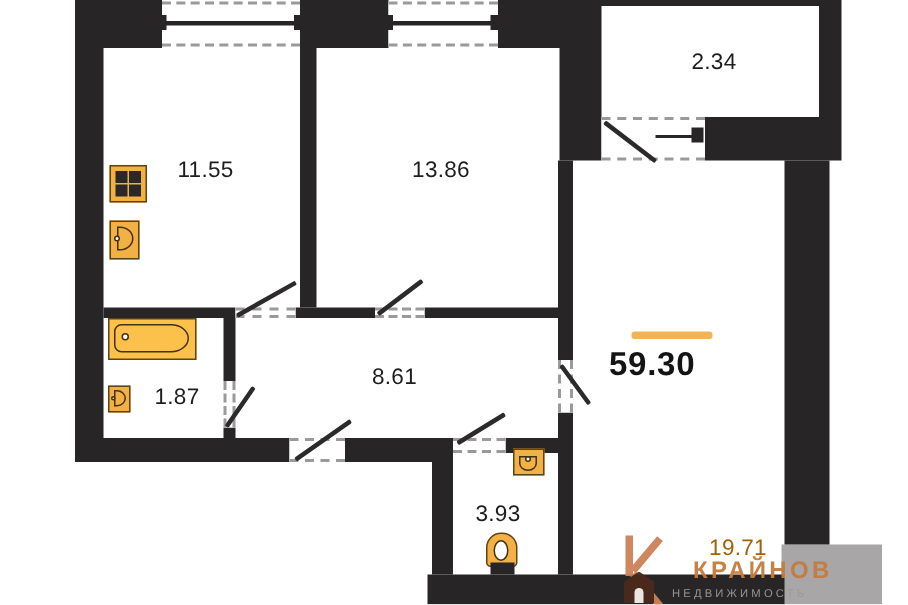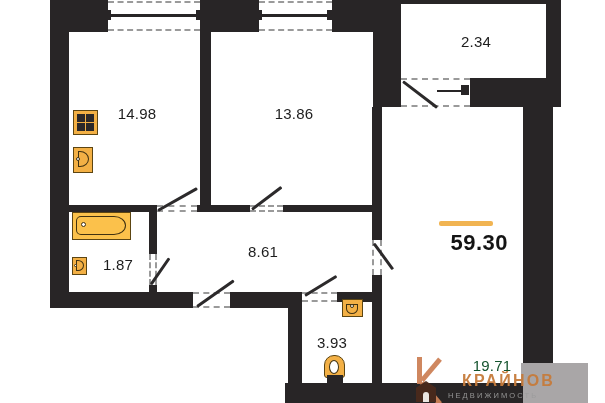--- a/index.html
+++ b/index.html
@@ -27,24 +27,24 @@
   .door-gap-h{position:absolute;background:#fff;border-top:2px dashed var(--dash);
     border-bottom:2px dashed var(--dash);box-sizing:border-box;z-index:3;}
   .door-gap-v{position:absolute;background:#fff;border-left:2px dashed var(--dash);
     border-right:2px dashed var(--dash);box-sizing:border-box;z-index:3;}
   .door-panel{position:absolute;height:3px;background:#2c2a2b;transform-origin:0 50%;z-index:4;border-radius:1px;}
   .fixture{position:absolute;background:var(--fix-fill);border:1.5px solid var(--fix-stroke);
     box-sizing:border-box;z-index:4;}
   .burner{position:absolute;width:8px;height:8px;background:#2b2829;}
   .bowl{position:absolute;border:1.5px solid #413211;box-sizing:border-box;background:transparent;}
   .dot{position:absolute;border:1.5px solid #413211;border-radius:50%;box-sizing:border-box;background:#fff;}
-  .total-wrap{position:absolute;left:424px;top:221px;width:84px;z-index:5;text-align:right;}
+  .total-wrap{position:absolute;left:406px;top:221px;width:84px;z-index:5;text-align:left;}
   .total-line{width:54px;height:5px;background:var(--accent);margin:0 auto 4px auto;border-radius:2px;}
   .total-value{font-size:22px;font-weight:bold;color:#141414;letter-spacing:.5px;}
-  .living-label{color:#14532d;}
+  .living-label{color:#a16207;}
   
   .logo{position:absolute;left:416px;top:356px;width:170px;height:46px;z-index:6;opacity:.95;text-align:center;}
   .logo-icon{position:absolute;left:0;top:0;width:36px;height:46px;}
   .k-stem{position:absolute;left:1px;top:1px;width:5px;height:27px;background:#CD8157;}
   .k-arm{position:absolute;height:5px;background:#CD8157;transform-origin:0 50%;}
   .k-house{position:absolute;left:0;top:25px;width:20px;height:21px;background:#4A2A1C;
     clip-path:polygon(50% 0,100% 32%,100% 100%,0 100%,0 32%);}
   .k-door{position:absolute;left:7px;top:36px;width:6px;height:10px;background:#f6f1ec;
     border-radius:3px 3px 0 0;}
   .logo-brand{position:absolute;left:46px;top:16px;font-size:16px;font-weight:bold;
@@ -140,21 +140,21 @@
   <div class="fixture" style="left:342px;top:299px;width:21px;height:18px">
     <div class="bowl" style="left:3px;top:4px;width:12px;height:10px;border-radius:0 0 7px 7px / 0 0 60% 60%"></div>
     <div class="dot" style="left:7px;top:4px;width:4px;height:4px"></div>
   </div>
 
   <div class="fixture" style="left:324px;top:355px;width:21px;height:23px;border-radius:10px 10px 3px 3px">
     <div class="bowl" style="left:4px;top:4px;width:10px;height:14px;border-radius:50%;background:#fff"></div>
   </div>
   <div class="wall" style="left:327px;top:375px;width:16px;height:8px;z-index:4"></div>
 
-  <div class="area-label" style="left:105px;top:105px">14.98</div>
+  <div class="area-label" style="left:105px;top:105px">11.55</div>
   <div class="area-label" style="left:262px;top:105px">13.86</div>
   <div class="area-label" style="left:444px;top:33px">2.34</div>
   <div class="area-label" style="left:231px;top:243px">8.61</div>
   <div class="area-label" style="left:86px;top:256px">1.87</div>
   <div class="area-label" style="left:300px;top:334px">3.93</div>
   <div class="area-label living-label" style="left:460px;top:357px">19.71</div>
 
   <div class="total-wrap">
     <div class="total-line"></div>
     <div class="total-value">59.30</div>

